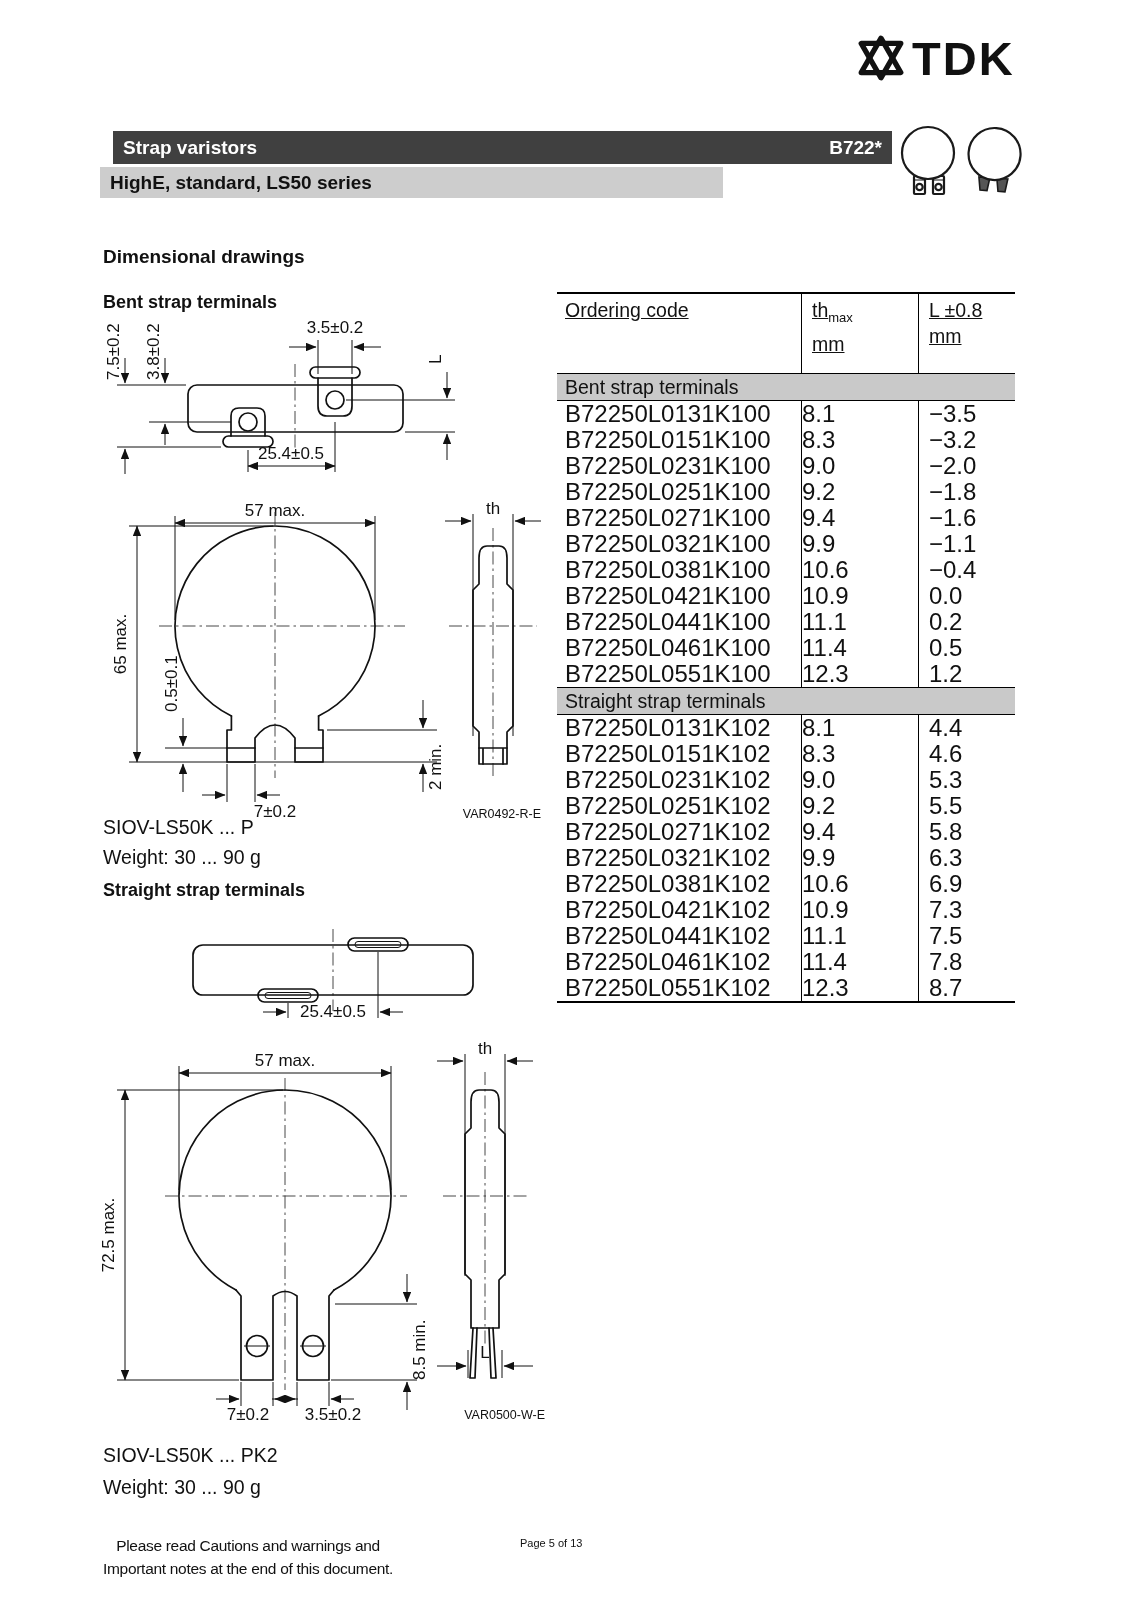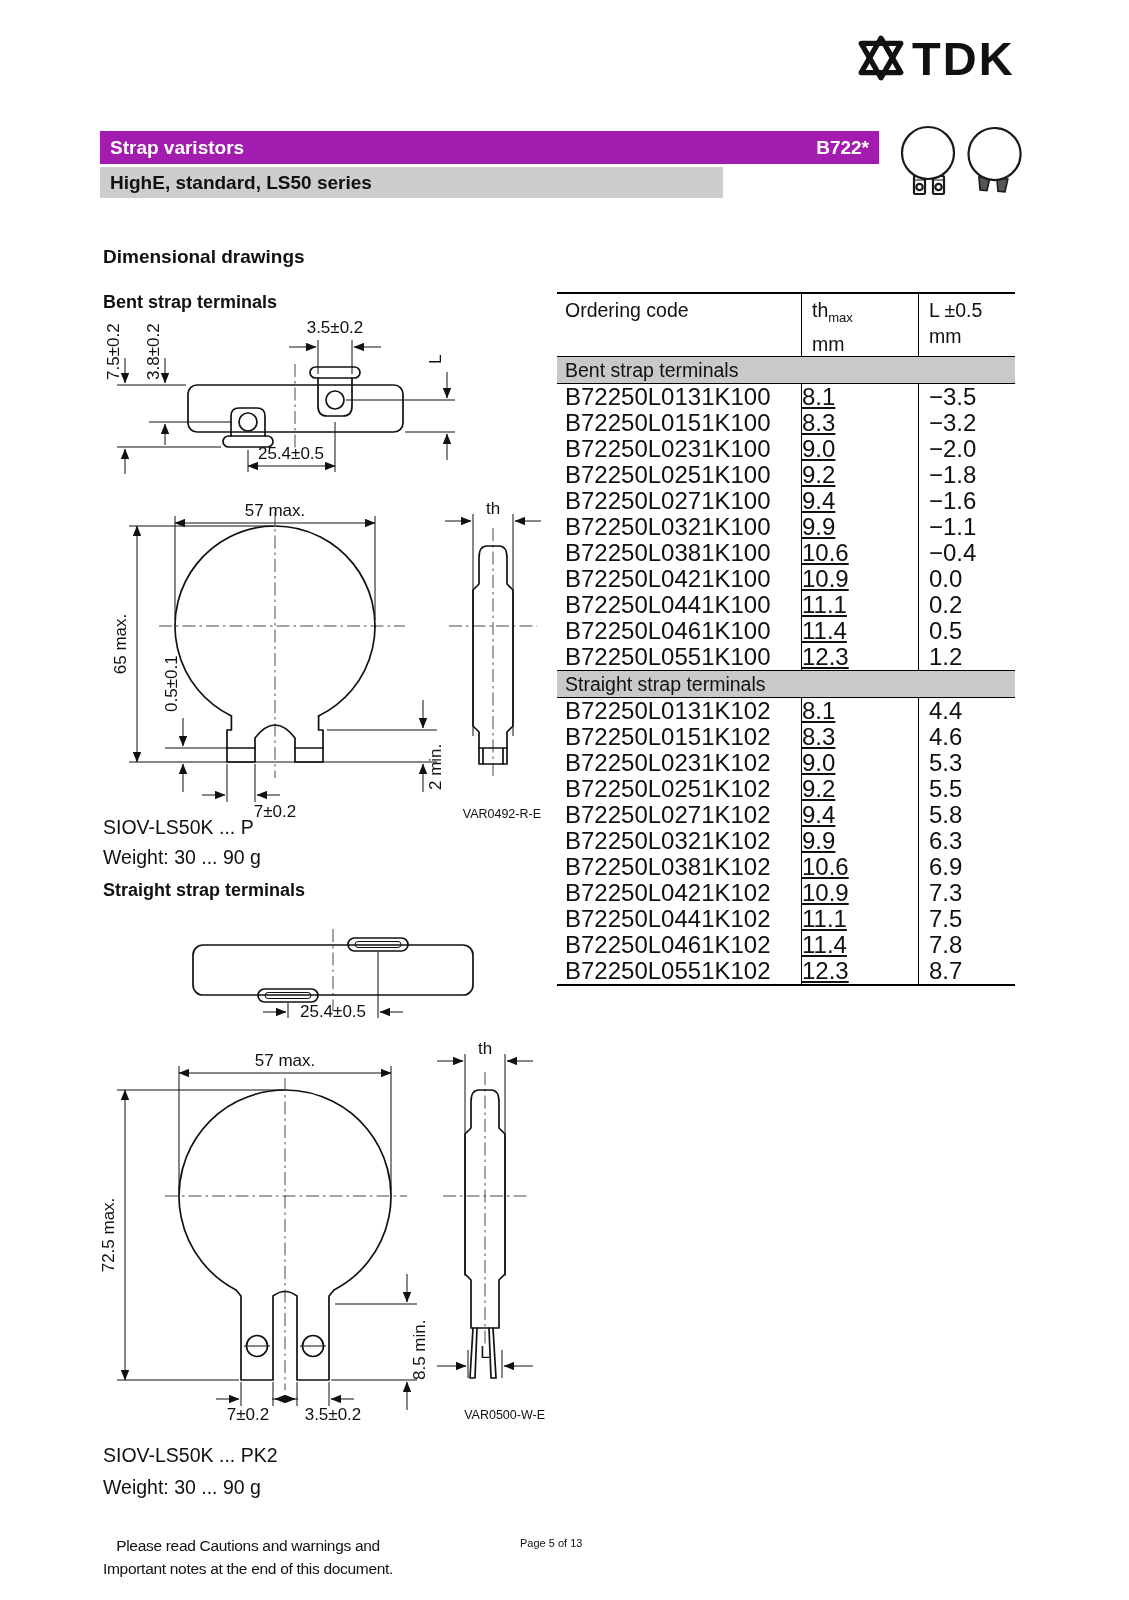--- a/index.html
+++ b/index.html
@@ -22,31 +22,31 @@
   
   .txt { position:absolute; white-space:nowrap; }
   .h1 { font-size:19px; font-weight:bold; }
   .h2 { font-size:18px; font-weight:bold; }
   .cap { font-size:19.5px; }
 
   
   .dtable { position:absolute; left:557px; top:292px; width:458px;
     border-top:2px solid #000; border-bottom:2px solid #000; box-sizing:border-box; }
   .dtable * { box-sizing:border-box; }
-  .thead { display:flex; height:62px; }
+  .thead { display:flex; height:79px;text-decoration:underline; }
   .th { font-size:19.5px; padding-top:3px; line-height:26px; }
   .col0 { width:245px; padding-left:8px; border-right:1.3px solid #000; }
   .col1 { width:117px; padding-left:10px; border-right:1.3px solid #000; }
   .col2 { flex:1; padding-left:10px; }
   .th sub { font-size:13px; }
   .section-bar { height:28px; line-height:26px; background:#c9c9c9;
     border-top:1.6px solid #000; border-bottom:1.6px solid #000;
     font-size:19.5px; padding-left:8px; }
   .trow { display:flex; height:26px; line-height:26px; font-size:24px; }
-  .trow .col1 { text-align:right; padding-right:100px; padding-left:0;text-decoration:underline; }
+  .trow .col1 { text-align:right; padding-right:100px; padding-left:0; }
 
   
   .foot-note { position:absolute; left:103px; top:1534px; font-size:15.5px;
     line-height:23px; letter-spacing:-0.3px;text-align:center; }
   .foot-page { position:absolute; left:520px; top:1537px; font-size:11px; }
 
   
   .dwg { position:absolute; }
   .obj { fill:none; stroke:#111; stroke-width:1.7; stroke-linejoin:round; stroke-linecap:round; }
   .thin { fill:none; stroke:#111; stroke-width:1; }
@@ -70,21 +70,21 @@
 <div class="page">
 
   <div class="logo">
     <svg width="46" height="48" viewBox="0 0 44 46">
       <path d="M22,4 L41,37 H3 Z" fill="none" stroke="#111" stroke-width="5" stroke-linejoin="round"></path>
       <path d="M22,42 L3,9 H41 Z" fill="none" stroke="#111" stroke-width="5" stroke-linejoin="round"></path>
     </svg>
     <span class="logo-text">TDK</span>
   </div>
 
-  <div class="bar-dark" style="background: #a21caf;">
+  <div class="bar-dark" style="background: #404040; margin-left: 13px;">
     <span>Strap varistors</span>
     <span>B722*</span>
   </div>
   <div class="bar-light" style="background: rgb(205, 205, 205);">
     <span>HighE, standard, LS50 series</span>
   </div>
 
   <div class="prod-icons">
     <svg width="60" height="82" viewBox="0 0 60 82">
       <rect class="iobj" x="16" y="54" width="11" height="18" rx="1"></rect>
@@ -145,21 +145,21 @@
   </svg>
 
   <div class="dtable">
     <div class="thead">
       <div class="th col0">Ordering code</div>
       <div class="th col1">
         <div><span>th</span><sub>max</sub></div>
         <div>mm</div>
       </div>
       <div class="th col2">
-        <div>L ±0.5</div>
+        <div>L ±0.8</div>
         <div>mm</div>
       </div>
     </div>
     <div id="tbody">
         <div class="section-bar" style="background: rgb(201, 201, 201);">Bent strap terminals</div>
         <div class="trow">
           <div class="col0">B72250L0131K100</div>
           <div class="col1">8.1</div>
           <div class="col2">−3.5</div>
         </div>

